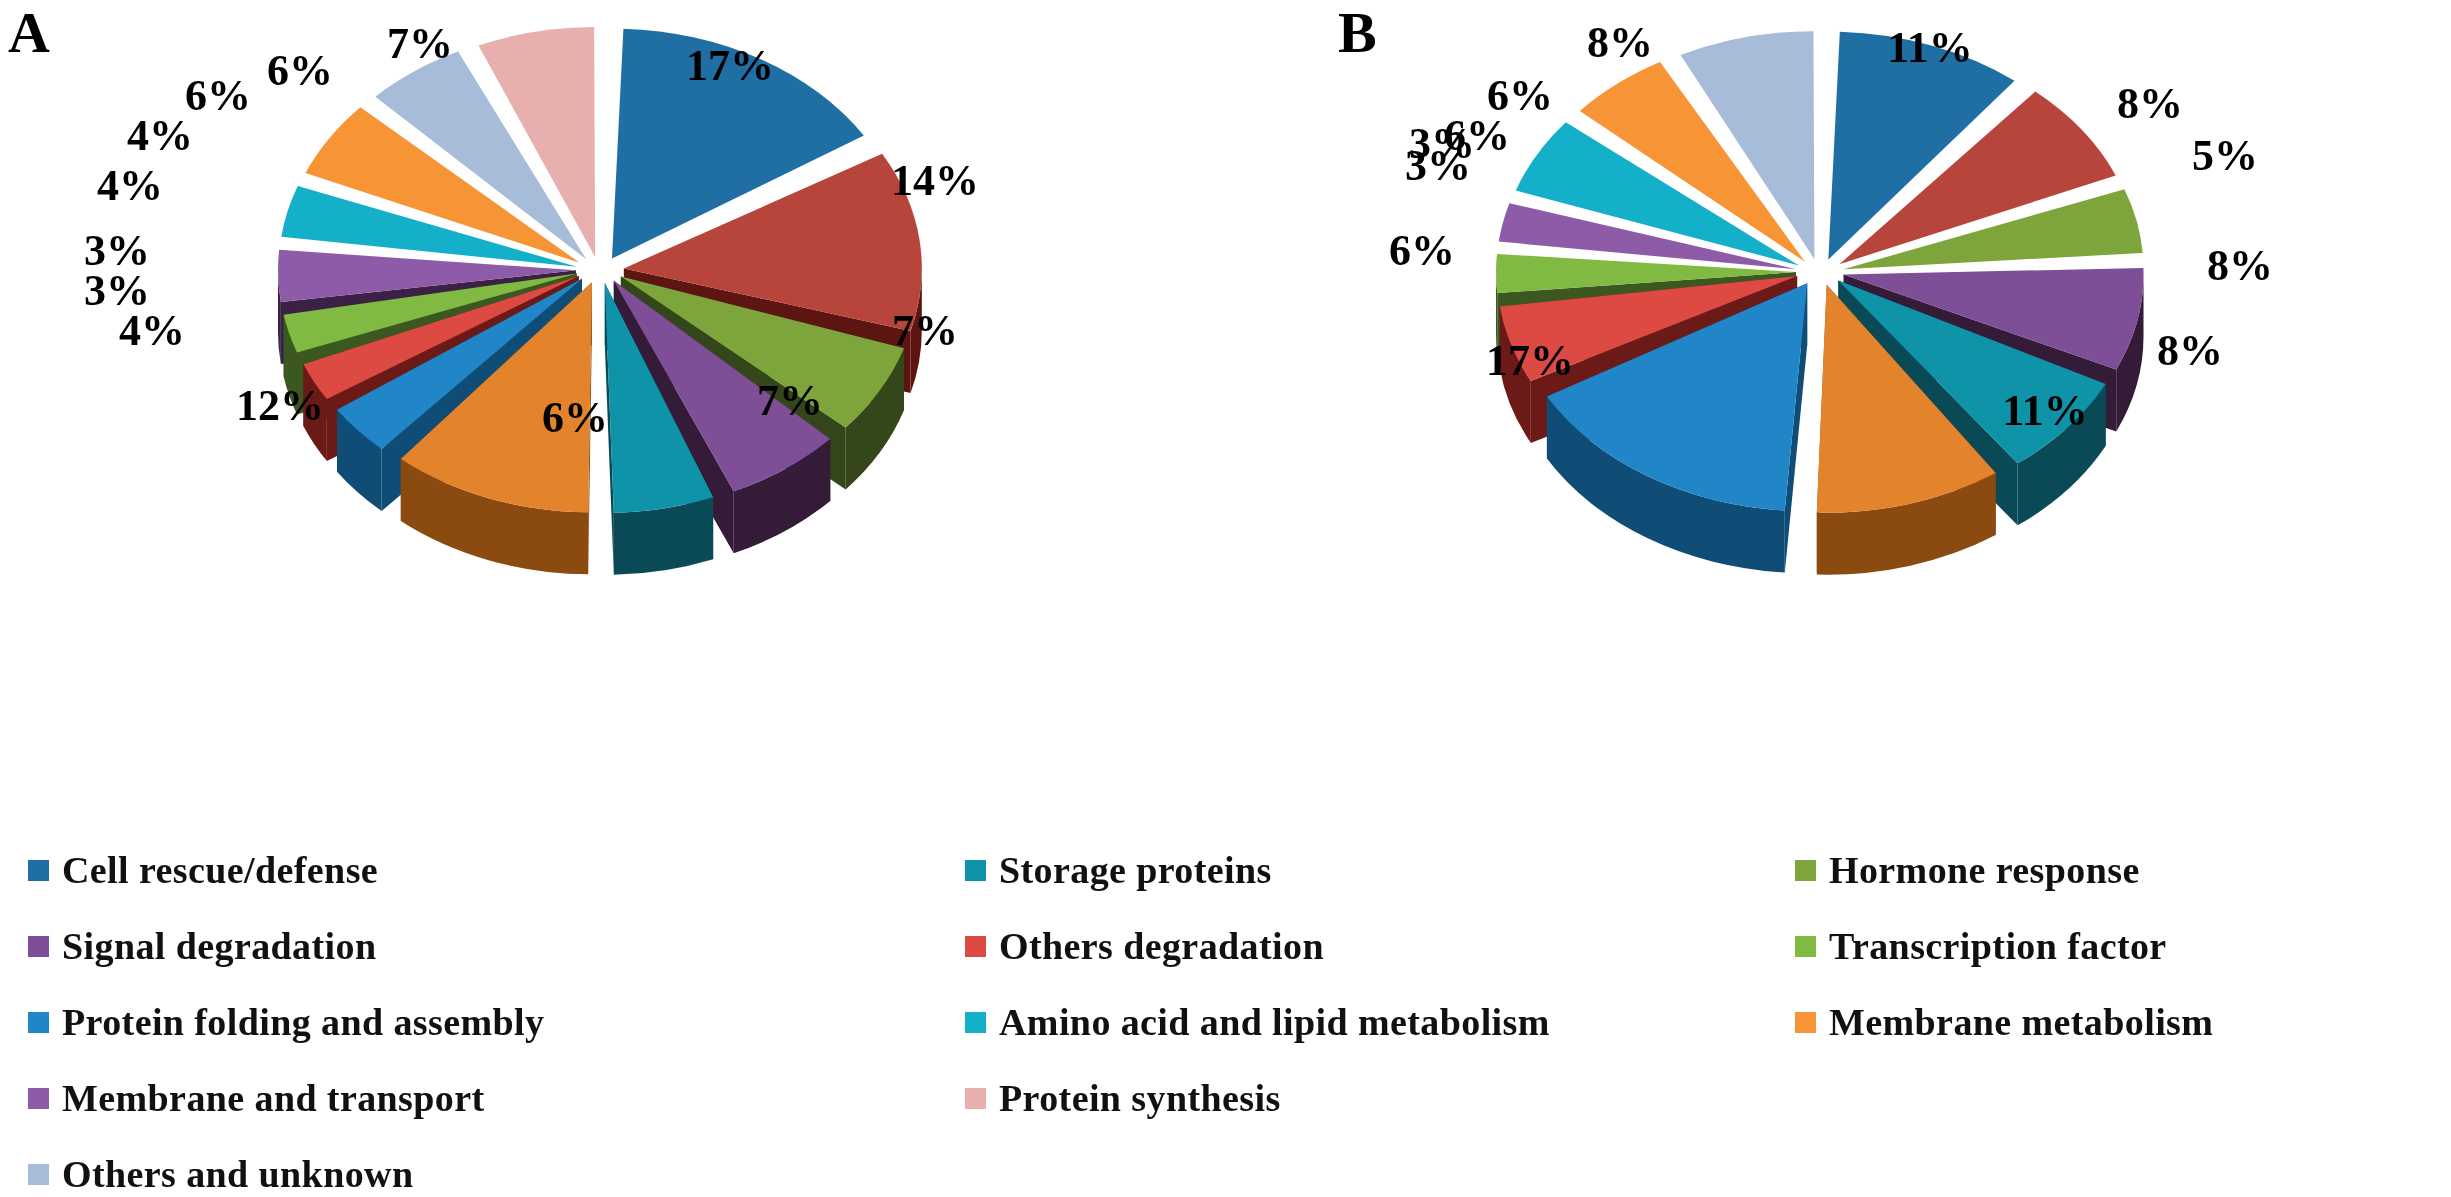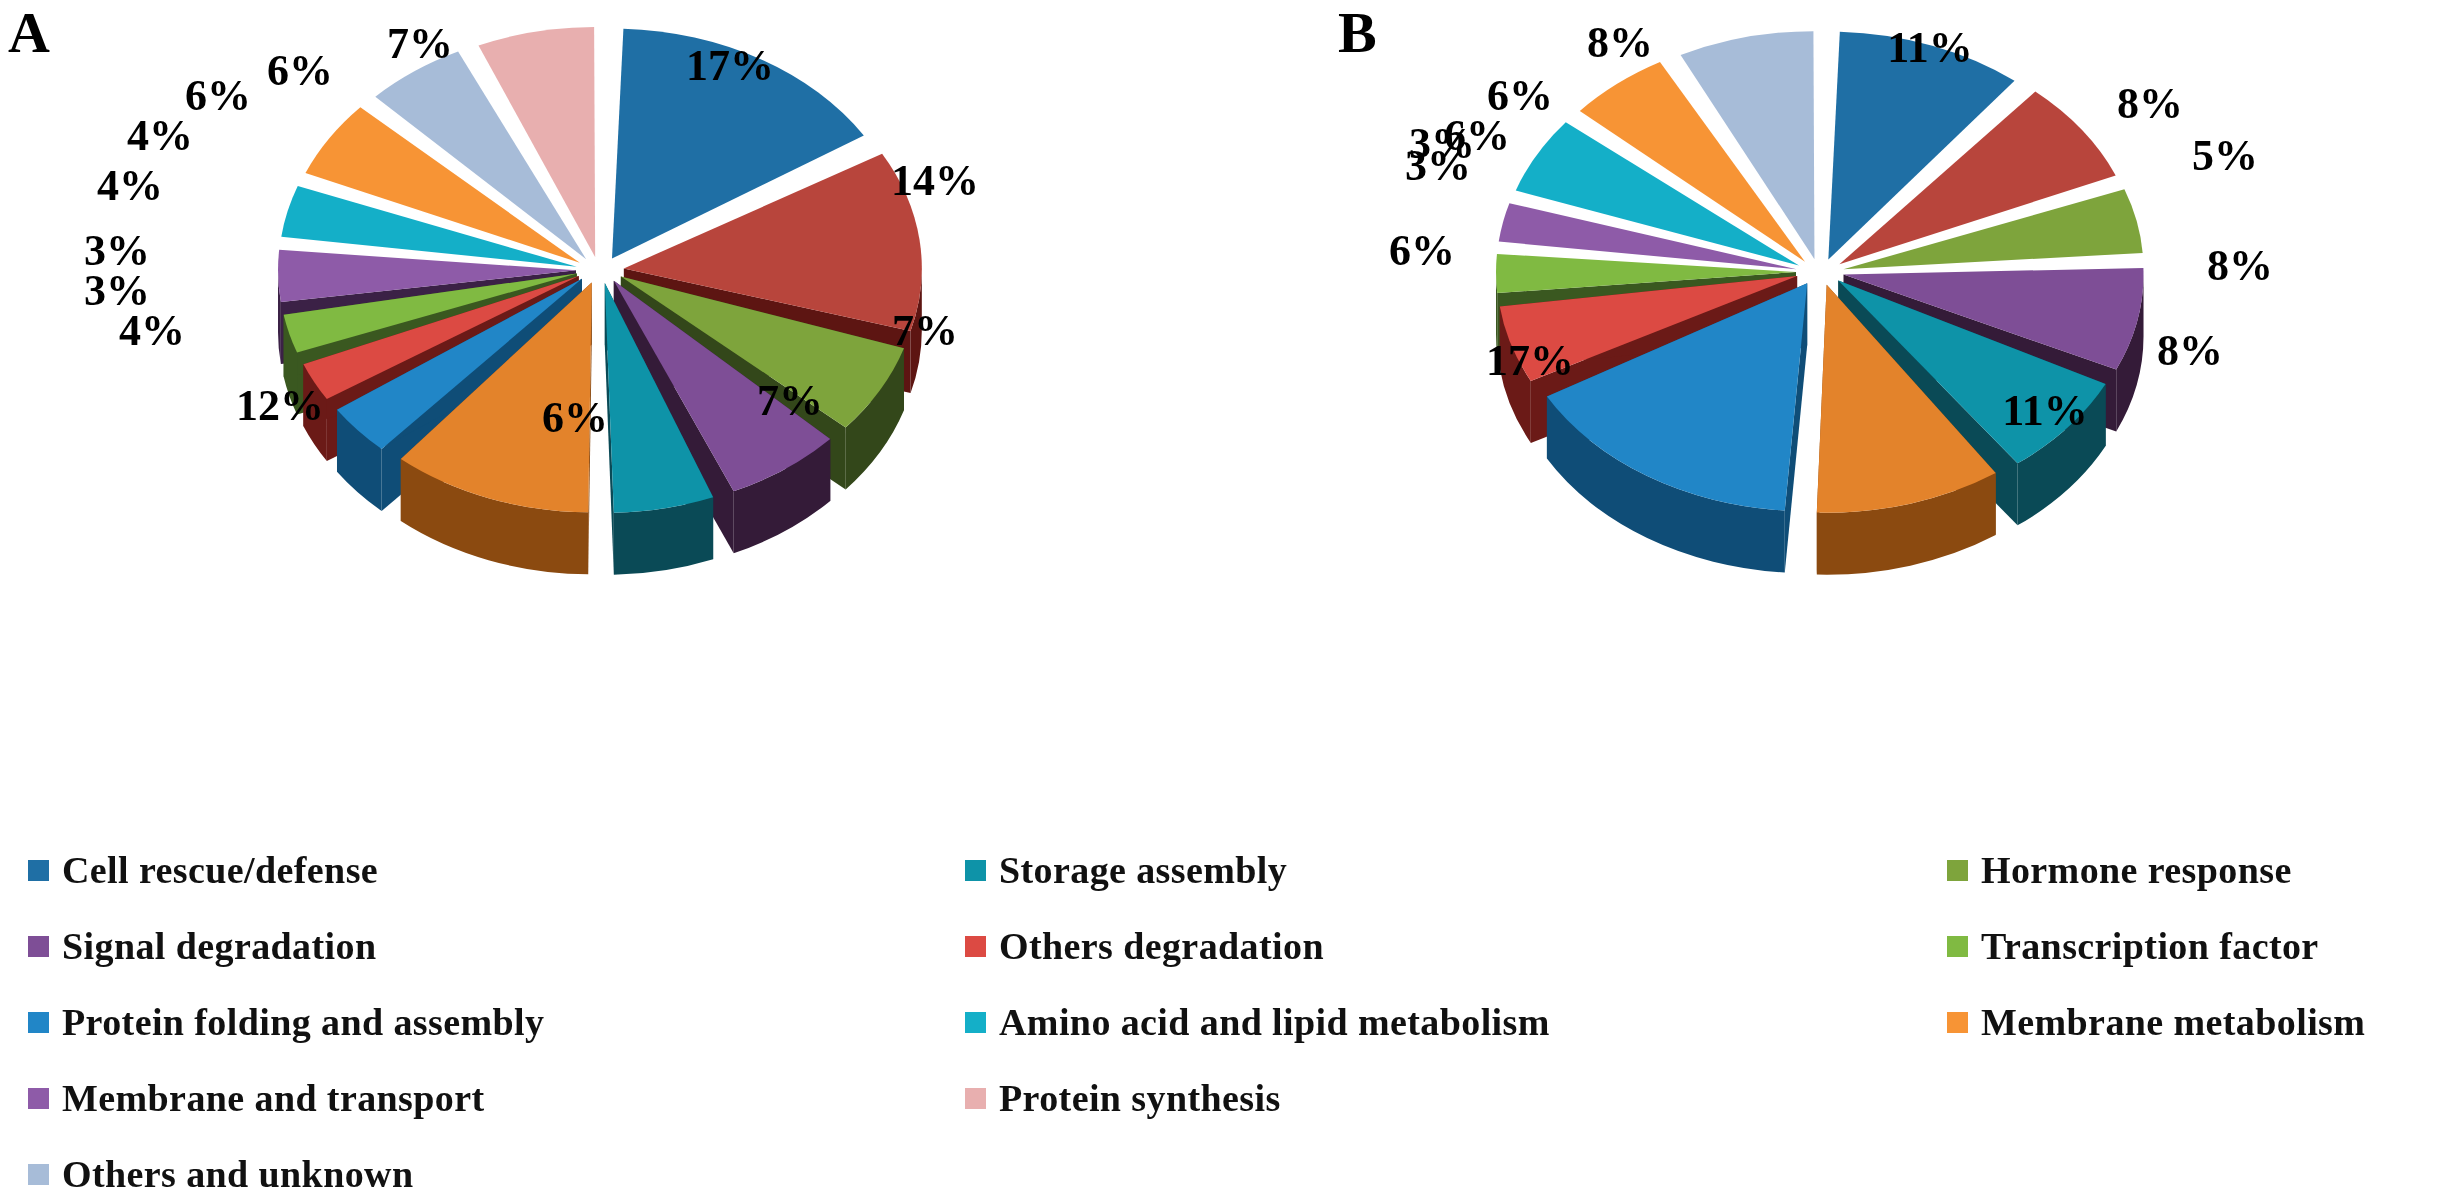--- a/index.html
+++ b/index.html
@@ -48,21 +48,21 @@
     top: 845px;
     width: 2146px;
     height: 352px;
   }
   .legend-col {
     position: absolute;
     top: 0;
   }
   #legend-col-1 { left: 28px; }
   #legend-col-2 { left: 965px; }
-  #legend-col-3 { left: 1947px; }
+  #legend-col-3 { left: 1795px; }
 
   .legend-item {
     display: flex;
     align-items: center;
     height: 50px;
     margin-bottom: 26px;
   }
   .legend-swatch {
     width: 21px;
     height: 21px;
@@ -269,21 +269,21 @@
         <span class="legend-text">Membrane and transport</span>
       </div>
       <div class="legend-item">
         <span class="legend-swatch" style="background: rgb(167, 188, 216);"></span>
         <span class="legend-text">Others and unknown</span>
       </div>
     </div>
   <div id="legend-col-2" class="legend-col">
       <div class="legend-item">
         <span class="legend-swatch" style="background: rgb(14, 147, 168);"></span>
-        <span class="legend-text">Storage assembly</span>
+        <span class="legend-text">Storage proteins</span>
       </div>
       <div class="legend-item">
         <span class="legend-swatch" style="background: rgb(220, 74, 67);"></span>
         <span class="legend-text">Others degradation</span>
       </div>
       <div class="legend-item">
         <span class="legend-swatch" style="background: rgb(20, 175, 200);"></span>
         <span class="legend-text">Amino acid and lipid metabolism</span>
       </div>
       <div class="legend-item">

